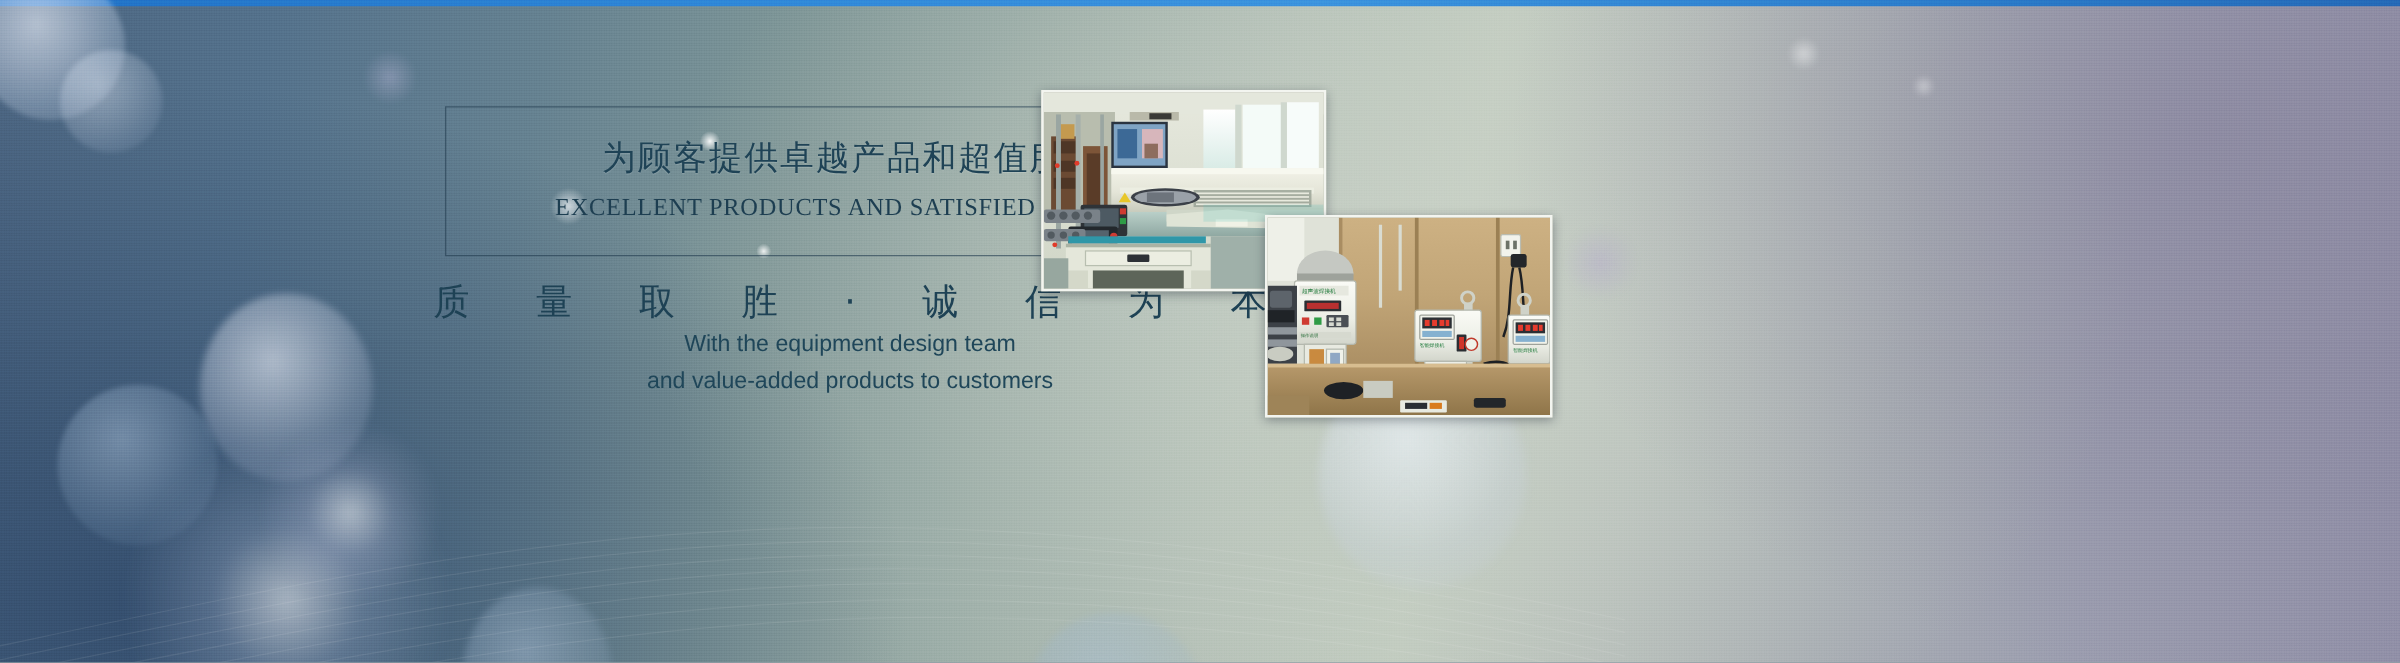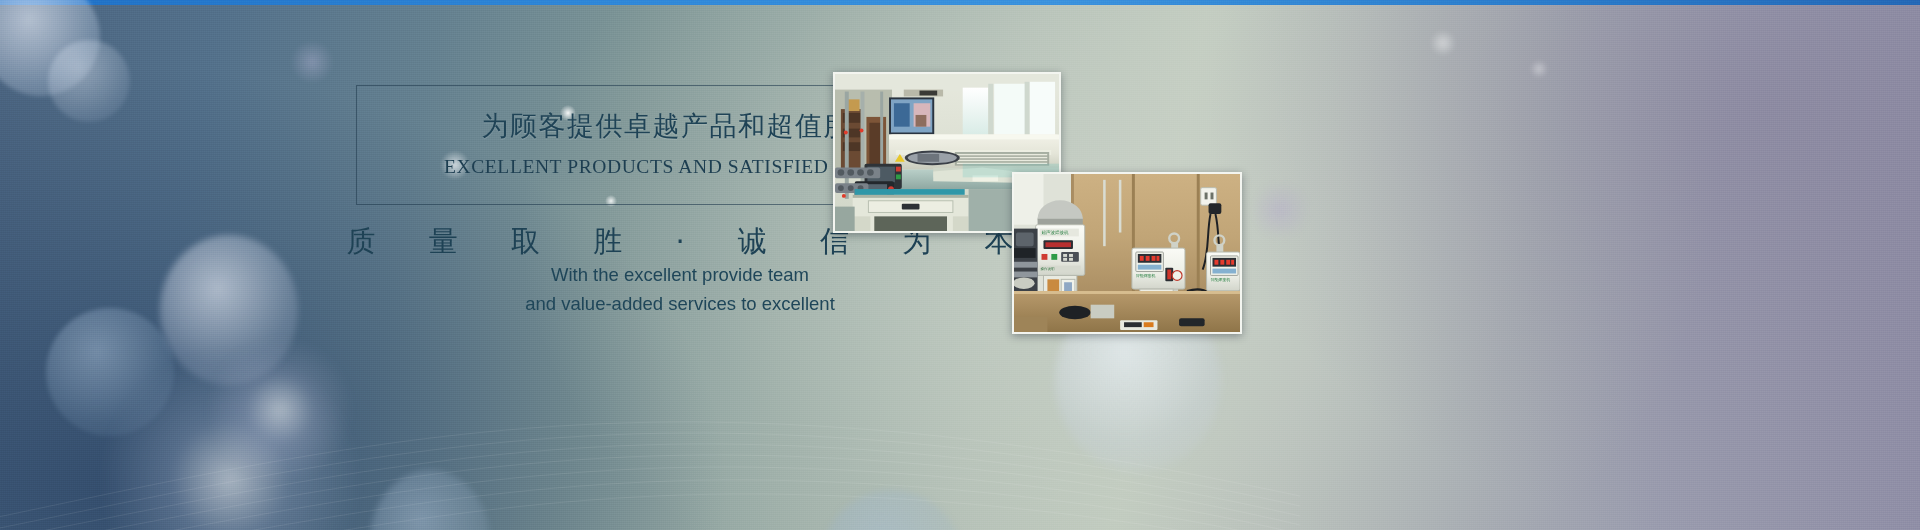--- a/index.html
+++ b/index.html
@@ -161,22 +161,22 @@
 
     <div id="framebox"></div>
 
     <div id="headline-cn">为顾客提供卓越产品和超值服务</div>
 
     <div id="headline-en">EXCELLENT PRODUCTS AND SATISFIED SERVICE</div>
 
     <div id="slogan">质 量 取 胜 · 诚 信 为 本</div>
 
     <div id="paragraph">
-      <div>With the excellent provide team</div>
-      <div>and value-added services to excellent</div>
+      <div>With the equipment design team</div>
+      <div>and value-added products to customers</div>
     </div>
   </div>
 
   <div class="photo" id="photo-reflow">
     <svg viewBox="0 0 228 161" preserveAspectRatio="none">
       <defs>
         <linearGradient id="wallg" x1="0" y1="0" x2="0" y2="1">
           <stop offset="0" stop-color="#e7e9de"></stop>
             <stop offset="1" stop-color="#cfd5c6"></stop>
         </linearGradient>

